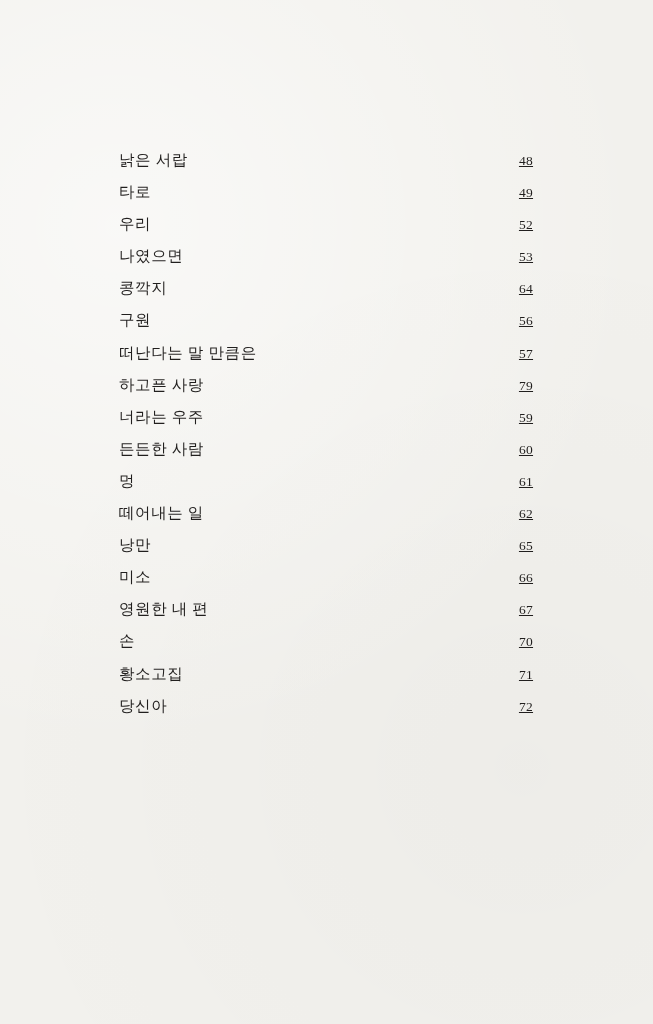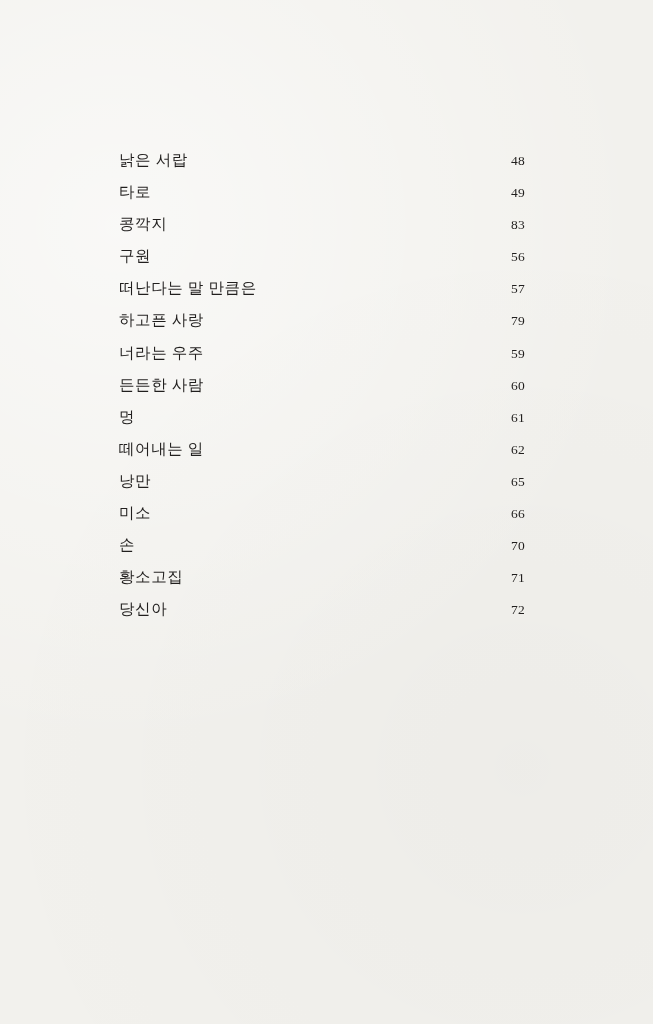--- a/index.html
+++ b/index.html
@@ -40,44 +40,53 @@
   .toc-title {
     font-size: 15.5px;
     letter-spacing: 0.6px;
     line-height: 1;
     white-space: nowrap;
   }
   .toc-page {
     font-size: 13.5px;
     letter-spacing: 0.3px;
     line-height: 1;
-    text-align: left;
+    text-align: center;
     width: 30px;
     flex: 0 0 30px;
     margin-left: auto;
     position: relative;
     left: 2px;
+    text-decoration: underline;
   }
 </style>
 </head>
 <body>
 
 <div class="page">
   <div class="toc" id="toc-list">
       <div class="toc-row">
         <span class="toc-title">낡은 서랍</span>
         <span class="toc-page">48</span>
       </div>
       <div class="toc-row">
         <span class="toc-title">타로</span>
         <span class="toc-page">49</span>
       </div>
       <div class="toc-row">
+        <span class="toc-title">우리</span>
+        <span class="toc-page">52</span>
+      </div>
+      <div class="toc-row">
+        <span class="toc-title">나였으면</span>
+        <span class="toc-page">53</span>
+      </div>
+      <div class="toc-row">
         <span class="toc-title">콩깍지</span>
-        <span class="toc-page">83</span>
+        <span class="toc-page">64</span>
       </div>
       <div class="toc-row">
         <span class="toc-title">구원</span>
         <span class="toc-page">56</span>
       </div>
       <div class="toc-row">
         <span class="toc-title">떠난다는 말 만큼은</span>
         <span class="toc-page">57</span>
       </div>
       <div class="toc-row">
@@ -102,20 +111,24 @@
       </div>
       <div class="toc-row">
         <span class="toc-title">낭만</span>
         <span class="toc-page">65</span>
       </div>
       <div class="toc-row">
         <span class="toc-title">미소</span>
         <span class="toc-page">66</span>
       </div>
       <div class="toc-row">
+        <span class="toc-title">영원한 내 편</span>
+        <span class="toc-page">67</span>
+      </div>
+      <div class="toc-row">
         <span class="toc-title">손</span>
         <span class="toc-page">70</span>
       </div>
       <div class="toc-row">
         <span class="toc-title">황소고집</span>
         <span class="toc-page">71</span>
       </div>
       <div class="toc-row">
         <span class="toc-title">당신아</span>
         <span class="toc-page">72</span>

